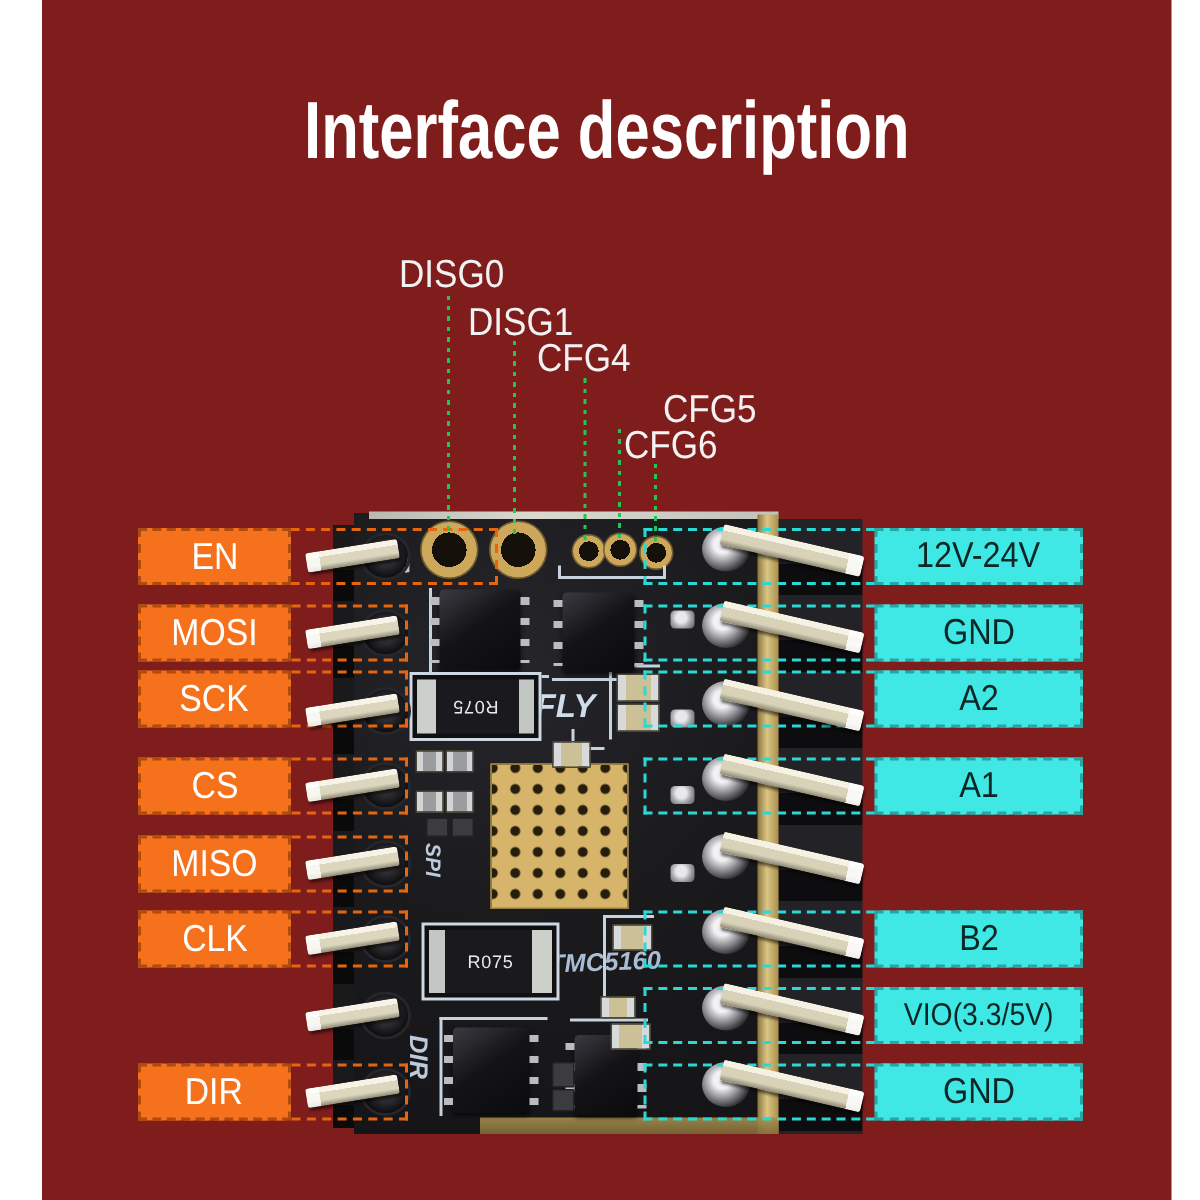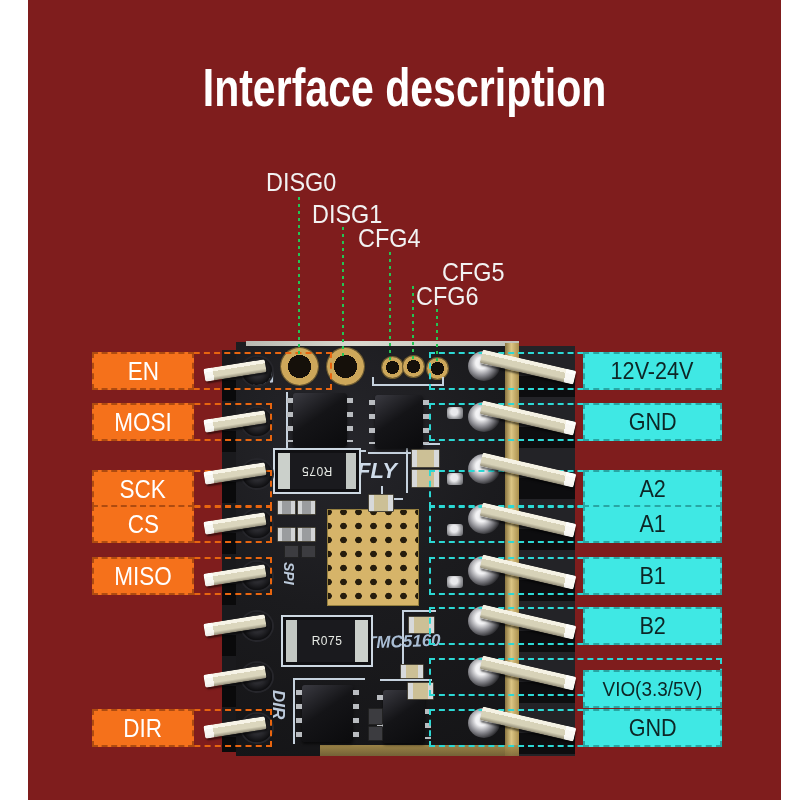--- a/index.html
+++ b/index.html
@@ -86,22 +86,22 @@
   .lrow{left:92px;width:180px;border:2px dashed #e8650f;}
   .lrow.wide{width:240px;}
   .rrow{left:429px;width:293px;border:2px dashed #2cd8d4;}
   .lbox,.rbox{position:absolute;top:-2px;height:38px;box-sizing:border-box;
     display:flex;align-items:center;justify-content:center;}
   .lbox{left:-2px;width:102px;background:#f5711b;border:2px dashed rgba(70,20,0,.4);
     color:#fff;font-size:25px;}
   .rbox{right:-2px;width:139px;background:#3fe8e4;border:2px dashed rgba(0,45,45,.35);
     color:#0d2626;font-size:24px;}
   .lbox span,.rbox span{display:inline-block;transform:scaleX(.9);white-space:nowrap;}
-  .rbox.tight{font-size:21px;margin-top:12px;}
-  .r0{top:352px}.r1{top:403px}.r2{top:470px}.r3{top:505px}
+  .rbox.tight{font-size:21px;}
+  .r0{top:352px}.r1{top:403px}.r2{top:447px}.r3{top:505px}
   .r4{top:557px}.r5{top:607px}.r6{top:658px}.r7{top:709px}
 </style>
 </head>
 <body>
 
 <div id="canvas">
 
   <div id="edge-left" class="edge"></div>
   <div id="edge-right" class="edge"></div>
 
@@ -229,20 +229,25 @@
   <div class="lrow r3">
       <div class="lbox">
         <span>CS</span>
       </div>
     </div>
   <div class="lrow r4">
       <div class="lbox">
         <span>MISO</span>
       </div>
     </div>
+  <div class="lrow r5">
+      <div class="lbox">
+        <span>CLK</span>
+      </div>
+    </div>
   <div class="lrow r7">
       <div class="lbox">
         <span>DIR</span>
       </div>
     </div>
 
   <div class="rrow r0">
       <div class="rbox">
         <span>12V-24V</span>
       </div>
@@ -253,25 +258,20 @@
       </div>
     </div>
   <div class="rrow r2">
       <div class="rbox">
         <span>A2</span>
       </div>
     </div>
   <div class="rrow r3">
       <div class="rbox">
         <span>A1</span>
-      </div>
-    </div>
-  <div class="rrow r4">
-      <div class="rbox">
-        <span>B1</span>
       </div>
     </div>
   <div class="rrow r5">
       <div class="rbox">
         <span>B2</span>
       </div>
     </div>
   <div class="rrow r6">
       <div class="rbox tight">
         <span>VIO(3.3/5V)</span>

